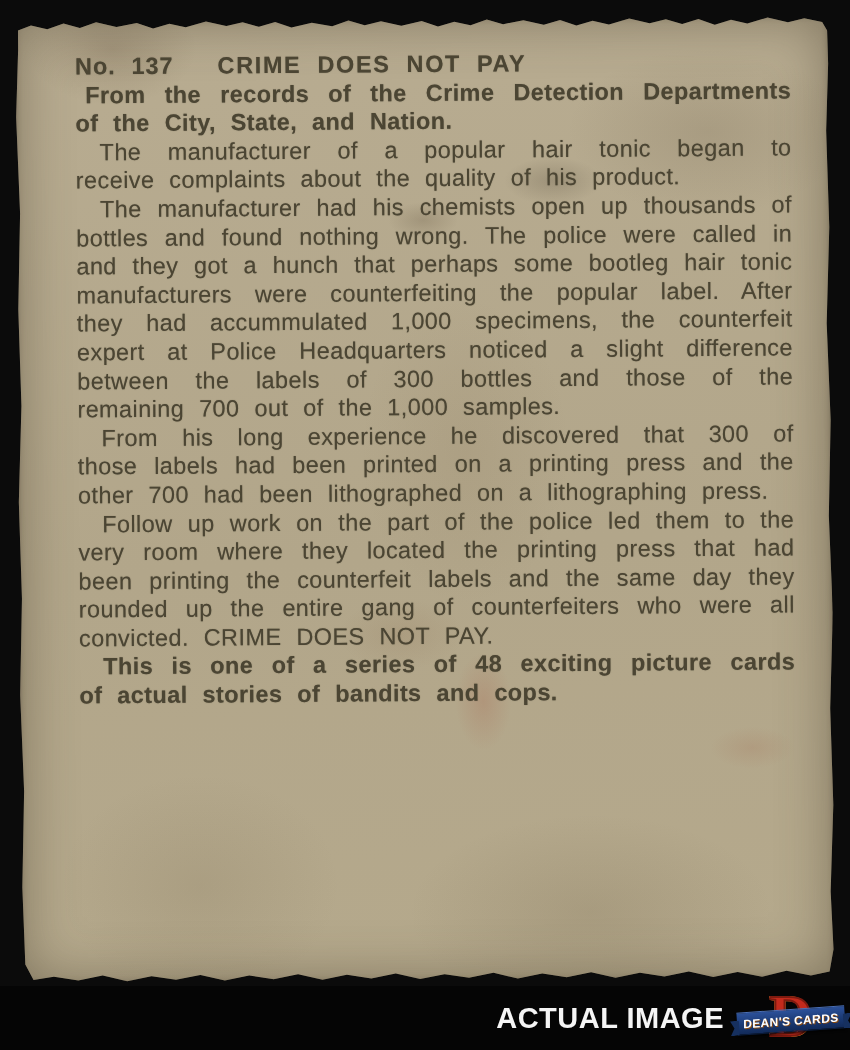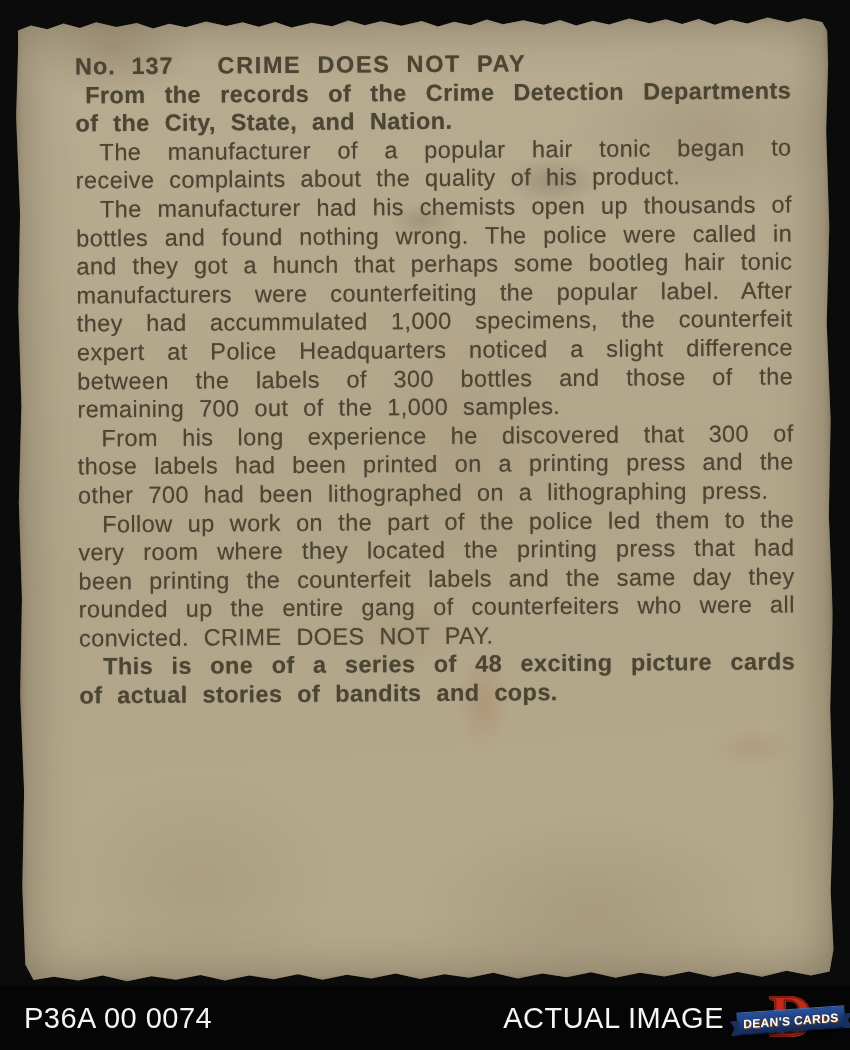--- a/index.html
+++ b/index.html
@@ -96,20 +96,21 @@
     color: #f5f5f5;
     font-size: 29px;
     letter-spacing: 0.5px;
   }
   .footer-spacer { flex: 1; }
   .caption {
     color: #f5f5f5;
     font-size: 29px;
     letter-spacing: 0.5px;
     margin-right: 16px;
+    font-weight: bold;
   }
 
   
   .logo {
     position: relative;
     width: 102px; height: 56px;
     flex: 0 0 auto;
   }
   .logo-d {
     position: absolute;
@@ -167,21 +168,20 @@
     <p class="intro">From the records of the Crime Detection Departments of the City, State, and Nation.</p>
     <p class="para">The manufacturer of a popular hair tonic began to receive complaints about the quality of his product.</p>
     <p class="para">The manufacturer had his chemists open up thousands of bottles and found nothing wrong. The police were called in and they got a hunch that perhaps some bootleg hair tonic manufacturers were counterfeiting the popular label. After they had accummulated 1,000 specimens, the counterfeit expert at Police Headquarters noticed a slight difference between the labels of 300 bottles and those of the remaining 700 out of the 1,000 samples.</p>
     <p class="para">From his long experience he discovered that 300 of those labels had been printed on a printing press and the other 700 had been lithographed on a lithographing press.</p>
     <p class="para">Follow up work on the part of the police led them to the very room where they located the printing press that had been printing the counterfeit labels and the same day they rounded up the entire gang of counterfeiters who were all convicted. CRIME DOES NOT PAY.</p>
     <p class="para bold">This is one of a series of 48 exciting picture cards of actual stories of bandits and cops.</p>
   </div>
 </div>
 
 <div class="footer">
-  <span class="sku">P36A 00 0074</span>
   <span class="footer-spacer"></span>
   <span class="caption">ACTUAL IMAGE</span>
   <span class="logo">
     <span class="logo-d">D</span>
     <span class="logo-banner">
       <span>DEAN'S CARDS</span>
     </span>
   </span>
 </div>
 

